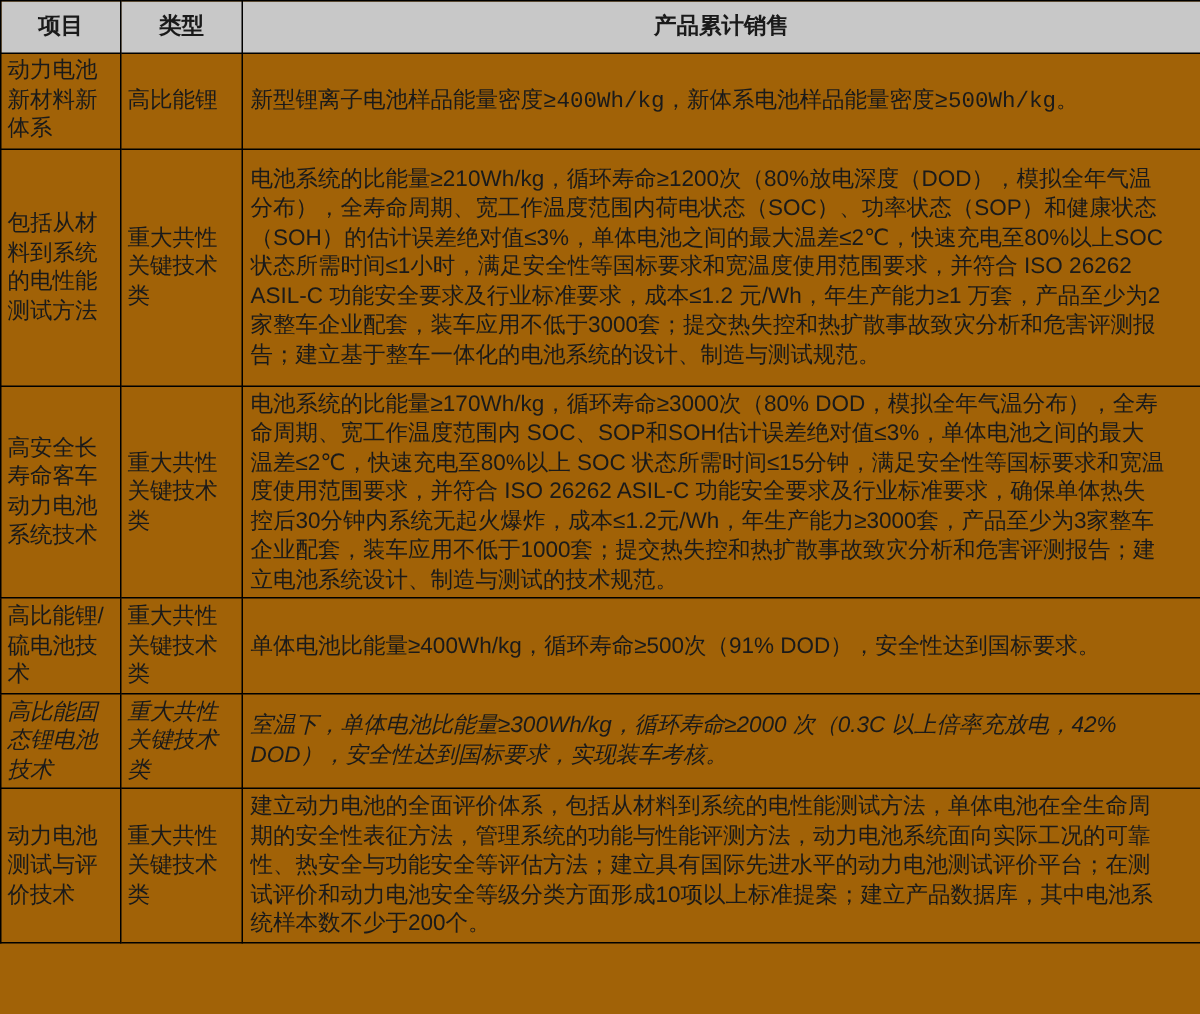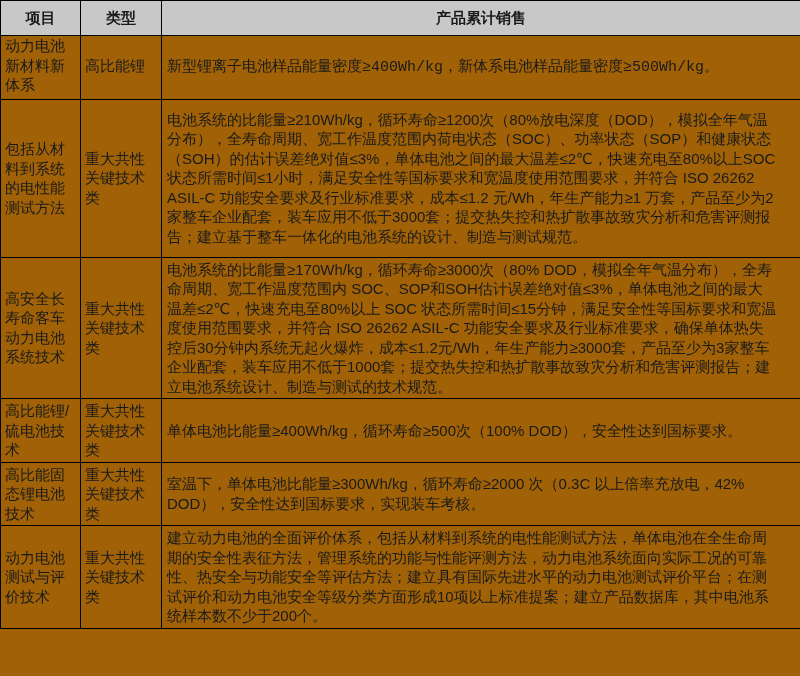--- a/index.html
+++ b/index.html
@@ -49,21 +49,21 @@
   }
   td.cell-ind {
     padding: 2px 23px 2px 5px;
     text-align: left;
   }
   tr.row-0 { height: 59px; font-family: Liberation Mono, monospace; }
   tr.row-1 { height: 65px; }
   tr.row-2 { height: 158px; }
   tr.row-3 { height: 137px; }
   tr.row-4 { height: 63px; }
-  tr.row-5 { height: 62px; }
+  tr.row-5 { height: 62px; font-style: italic; }
   tr.row-6 { height: 96px; }
 </style>
 </head>
 <body>
 
 <div class="page">
   <table class="spec-table">
     <colgroup>
       <col class="col-project">
       <col class="col-type">
@@ -92,21 +92,21 @@
 
   <tr class="row-3">
     <td class="cell-project">高安全长寿命客车动力电池系统技术</td>
     <td class="cell-type">重大共性关键技术类</td>
     <td class="cell-ind">电池系统的比能量≥170Wh/kg，循环寿命≥3000次（80% DOD，模拟全年气温分布），全寿命周期、宽工作温度范围内 SOC、SOP和SOH估计误差绝对值≤3%，单体电池之间的最大温差≤2℃，快速充电至80%以上 SOC 状态所需时间≤15分钟，满足安全性等国标要求和宽温度使用范围要求，并符合 ISO 26262 ASIL-C 功能安全要求及行业标准要求，确保单体热失控后30分钟内系统无起火爆炸，成本≤1.2元/Wh，年生产能力≥3000套，产品至少为3家整车企业配套，装车应用不低于1000套；提交热失控和热扩散事故致灾分析和危害评测报告；建立电池系统设计、制造与测试的技术规范。</td>
   </tr>
 
   <tr class="row-4">
     <td class="cell-project">高比能锂/硫电池技术</td>
     <td class="cell-type">重大共性关键技术类</td>
-    <td class="cell-ind">单体电池比能量≥400Wh/kg，循环寿命≥500次（100% DOD），安全性达到国标要求。</td>
+    <td class="cell-ind">单体电池比能量≥400Wh/kg，循环寿命≥500次（91% DOD），安全性达到国标要求。</td>
   </tr>
 
   <tr class="row-5">
     <td class="cell-project">高比能固态锂电池技术</td>
     <td class="cell-type">重大共性关键技术类</td>
     <td class="cell-ind">室温下，单体电池比能量≥300Wh/kg，循环寿命≥2000 次（0.3C 以上倍率充放电，42% DOD），安全性达到国标要求，实现装车考核。</td>
   </tr>
 
   <tr class="row-6">
     <td class="cell-project">动力电池测试与评价技术</td>

